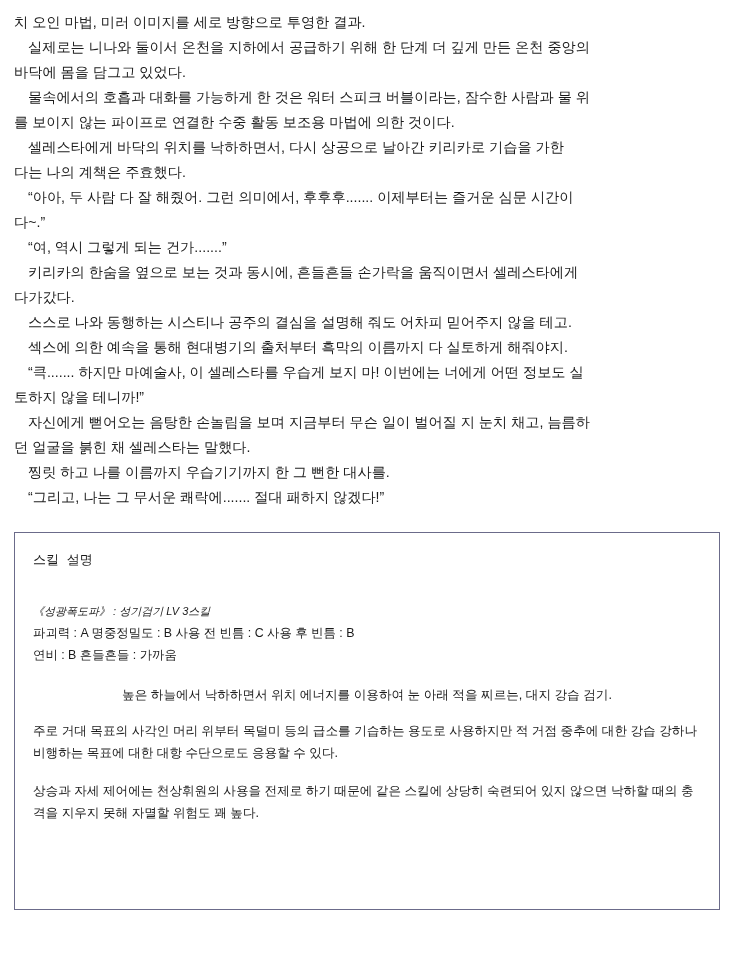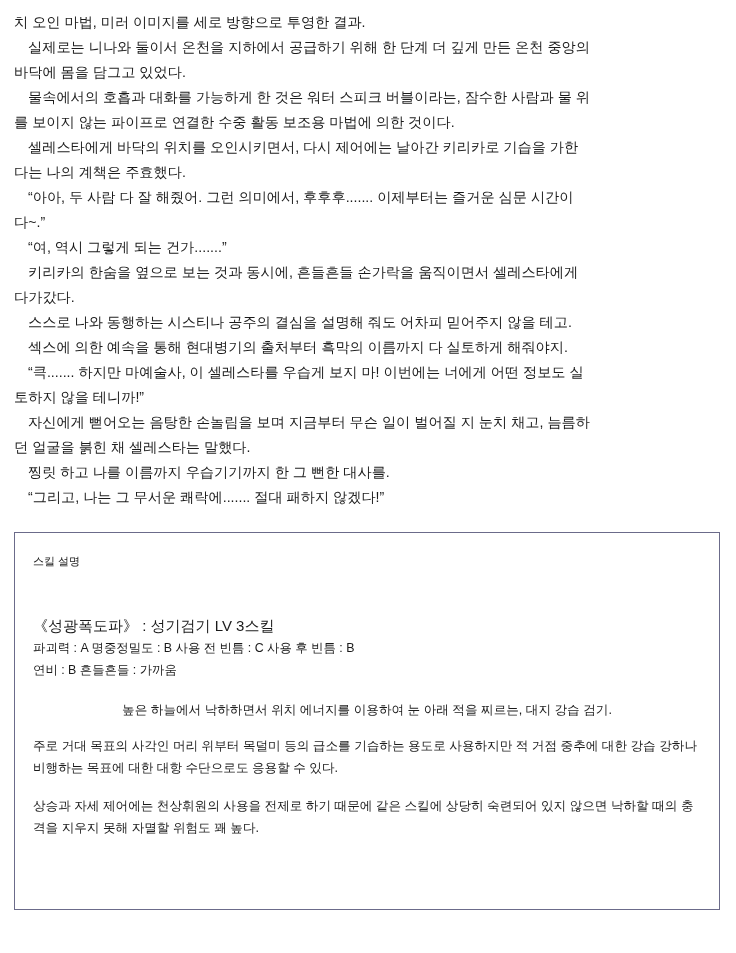--- a/index.html
+++ b/index.html
@@ -36,27 +36,29 @@
   .skillbox {
     margin-top: 22px;
     border: 1px solid #6b6b8a;
     box-sizing: border-box;
     width: 706px;
     height: 378px;
     padding: 18px 18px 0 18px;
     overflow: hidden;
   }
   .skill-title {
-    font-size: 11px;
+    font-size: 13px;
     line-height: 20px;
-    margin-bottom: 44px;
+    margin-bottom: 29px;
+    font-family: Liberation Mono, monospace;
   }
   .skill-line {
-    font-size: 15px;
+    font-size: 11px;
     line-height: 22px;
+    font-style: italic;
   }
   .skill-stats {
     font-size: 12.4px;
     line-height: 22px;
   }
   .skill-gap {
     height: 18px;
   }
   .skill-para {
     font-size: 12.6px;
@@ -72,21 +74,21 @@
 <body>
 
 <div class="page">
 
   <div class="narrative" id="narrative-body">
       <p class="noindent">치 오인 마법, 미러 이미지를 세로 방향으로 투영한 결과.</p>
       <p>실제로는 니나와 둘이서 온천을 지하에서 공급하기 위해 한 단계 더 깊게 만든 온천 중앙의</p>
       <p class="noindent">바닥에 몸을 담그고 있었다.</p>
       <p>물속에서의 호흡과 대화를 가능하게 한 것은 워터 스피크 버블이라는, 잠수한 사람과 물 위</p>
       <p class="noindent">를 보이지 않는 파이프로 연결한 수중 활동 보조용 마법에 의한 것이다.</p>
-      <p>셀레스타에게 바닥의 위치를 오인시키면서, 다시 제어에는 날아간 키리카로 기습을 가한</p>
+      <p>셀레스타에게 바닥의 위치를 낙하하면서, 다시 상공으로 날아간 키리카로 기습을 가한</p>
       <p class="noindent">다는 나의 계책은 주효했다.</p>
       <p>“아아, 두 사람 다 잘 해줬어. 그런 의미에서, 후후후....... 이제부터는 즐거운 심문 시간이</p>
       <p class="noindent">다~.”</p>
       <p>“여, 역시 그렇게 되는 건가.......”</p>
       <p>키리카의 한숨을 옆으로 보는 것과 동시에, 흔들흔들 손가락을 움직이면서 셀레스타에게</p>
       <p class="noindent">다가갔다.</p>
       <p>스스로 나와 동행하는 시스티나 공주의 결심을 설명해 줘도 어차피 믿어주지 않을 테고.</p>
       <p>섹스에 의한 예속을 통해 현대병기의 출처부터 흑막의 이름까지 다 실토하게 해줘야지.</p>
       <p>“큭....... 하지만 마예술사, 이 셀레스타를 우습게 보지 마! 이번에는 너에게 어떤 정보도 실</p>
       <p class="noindent">토하지 않을 테니까!”</p>

